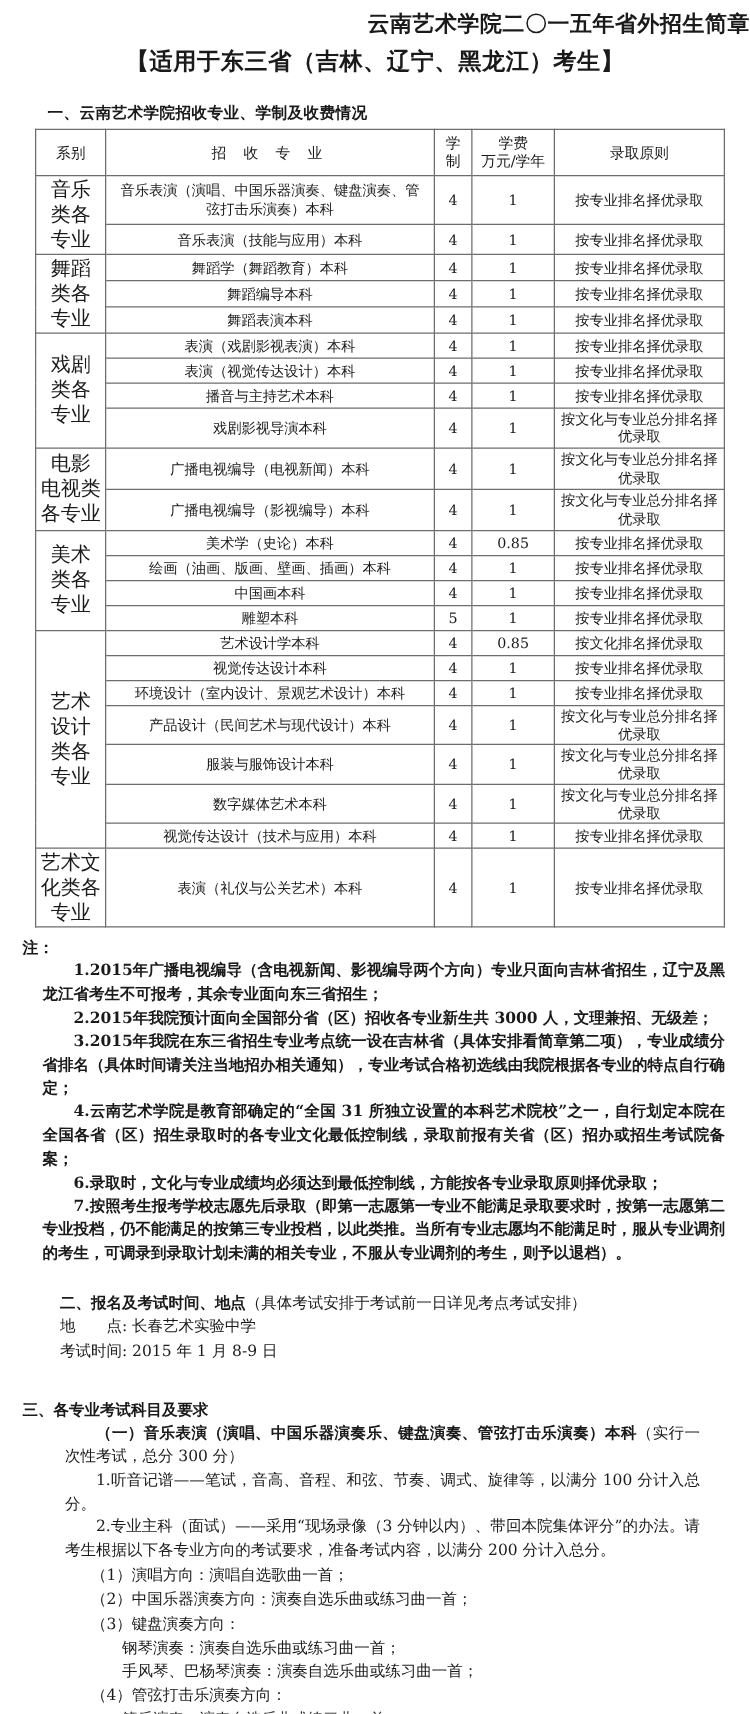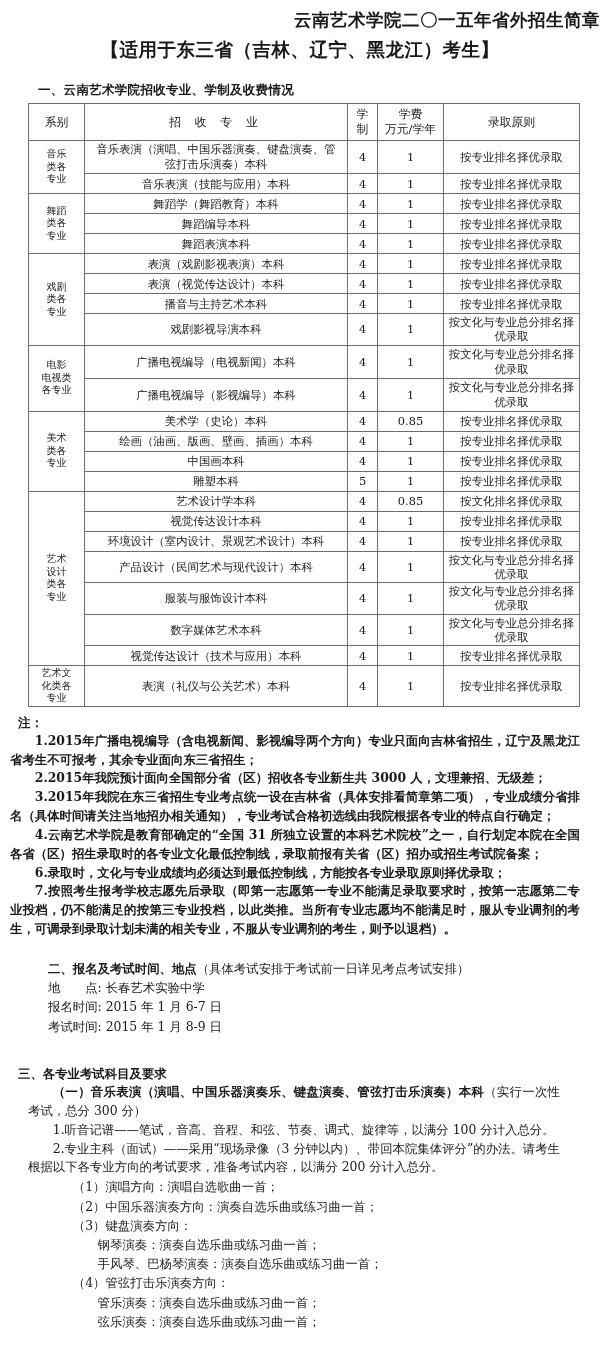--- a/index.html
+++ b/index.html
@@ -67,37 +67,37 @@
     height: 34px;
     font-size: 11.8px;
   }
   table.majors tbody td { height: 17px; }
   .col-dept  { width: 56px; }
   .col-major { width: 263px; }
   .col-yr    { width: 30px; }
   .col-fee   { width: 66px; }
   .col-rule  { width: 136px; }
   .dept-cell {
-    font-size: 10px;
+    font-size: 16px;
     line-height: 1.35;
     padding: 2px 1px;
   }
   .hdr-spread { letter-spacing: 5px; }
   .tworow { line-height: 1.3; }
 
   
   .notes-label {
     font-size: 12.6px;
     font-weight: bold;
     margin: 8px 0 0 18px;
   }
   p.para {
     font-size: 12.4px;
     line-height: 1.52;
-    margin: 0 20px 0 10px;
+    margin: 0 20px 0 34px;
     text-align: justify;
     text-justify: inter-ideograph;
     text-indent: 2em;
     font-weight: bold;
   }
   p.para.normal { font-weight: normal; }
 
   .blk {
     margin: 0 20px 0 18px;
     font-size: 12.4px;
@@ -332,21 +332,20 @@
       <p class="para">6.录取时，文化与专业成绩均必须达到最低控制线，方能按各专业录取原则择优录取；</p>
       <p class="para">7.按照考生报考学校志愿先后录取（即第一志愿第一专业不能满足录取要求时，按第一志愿第二专业投档，仍不能满足的按第三专业投档，以此类推。当所有专业志愿均不能满足时，服从专业调剂的考生，可调录到录取计划未满的相关专业，不服从专业调剂的考生，则予以退档）。</p>
     </div>
 
   <div class="gap-md"></div>
 
   <div class="blk">
     <div class="line"><span class="bold">二、报名及考试时间、地点</span><span>（具体考试安排于考试前一日详见考点考试安排）</span></div>
     <div id="sec2-rows">
         <div class="line"><span>地　　点: </span><span>长春艺术实验中学</span></div>
-        <div class="line"><span>报名时间: </span><span>2015 年 1 月 6-7 日</span></div>
         <div class="line"><span>考试时间: </span><span>2015 年 1 月 8-9 日</span></div>
       </div>
   </div>
 
   <div class="gap-lg"></div>
 
   <div class="blk">
     <div class="bold">三、各专业考试科目及要求</div>
     <p class="para"><span class="bold">（一）音乐表演（演唱、中国乐器演奏乐、键盘演奏、管弦打击乐演奏）本科</span><span class="normalw" style="font-weight:normal">（实行一次性考试，总分 300 分）</span></p>
     <div id="sub1-items">

